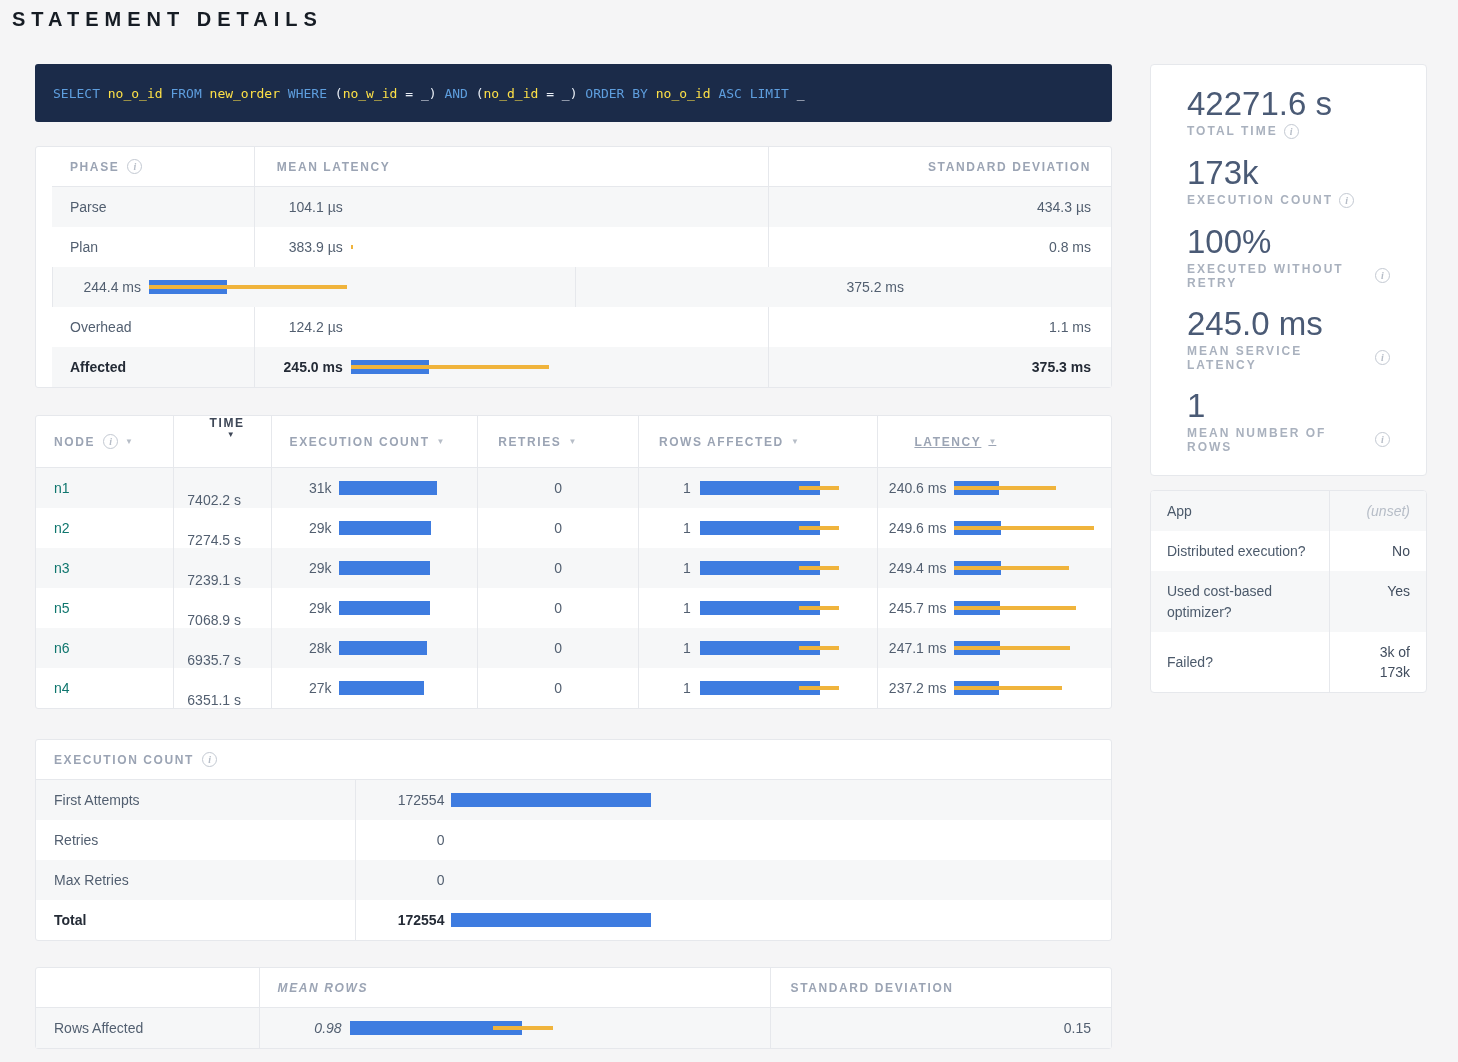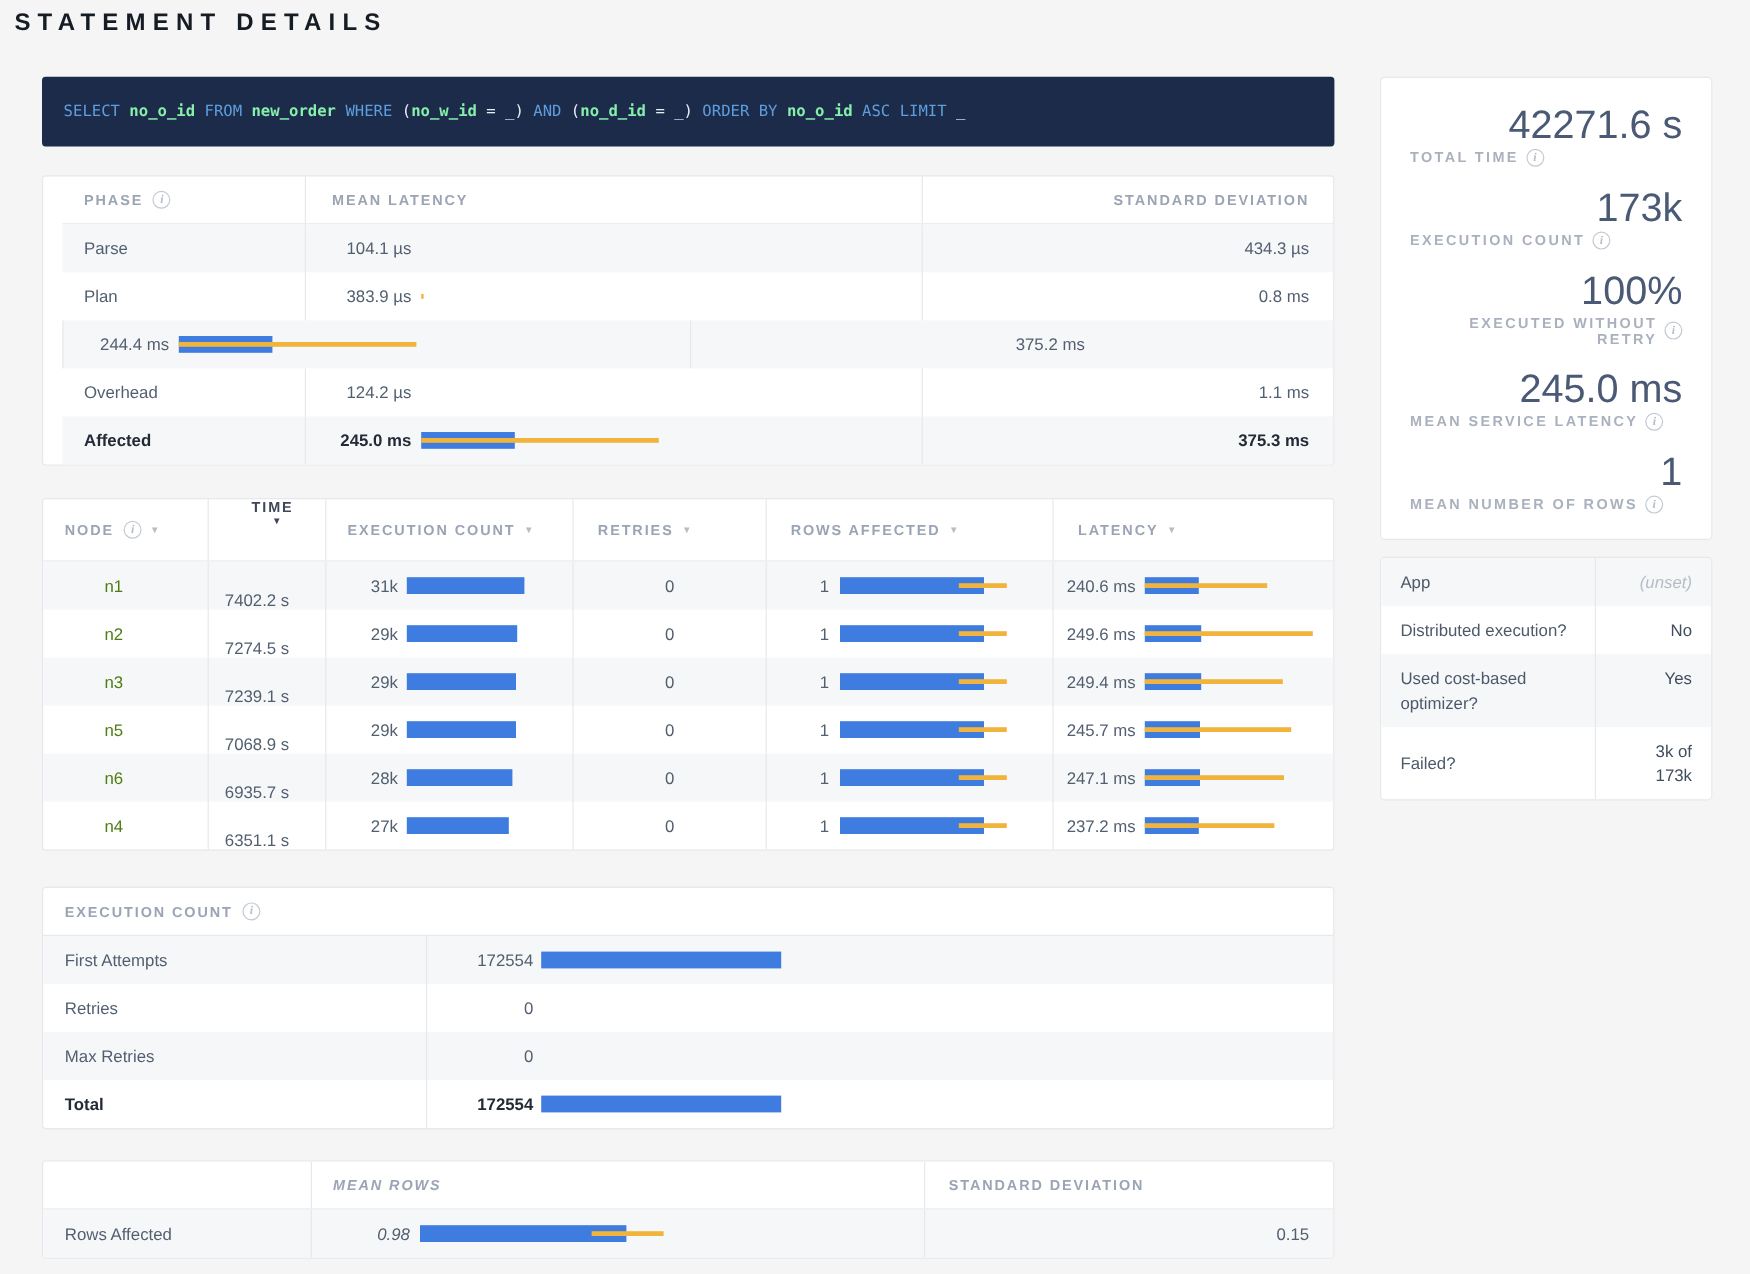--- a/index.html
+++ b/index.html
@@ -22,41 +22,41 @@
   .sidebar { width:277px; }
 
   
   .sql-box {
     background:#1b2b49; border-radius:3px; height:58px;
     display:flex; align-items:center; padding:0 18px;
     font-family:"DejaVu Sans Mono", monospace; font-size:13px;
     white-space:pre; overflow:hidden;
   }
   .tok-kw { color:#5e9ede; }
-  .tok-id { color:#86efac; font-weight:700; }
+  .tok-id { color:#fde047; font-weight:400; }
   .tok-op { color:#e9eef6; }
 
   
   .tbl { background:#fff; border:1px solid #e6e8ec; border-radius:3px; }
   .tbl > div:nth-of-type(even) { background:#f6f7f8; }
   .thead, .trow { display:flex; height:40px; align-items:stretch; }
   .thead.tall { height:52px; }
   .thead { border-bottom:1px solid #e6e8ec; }
   .cell {
     display:flex; align-items:center; height:100%;
     font-size:14px; color:#525f70;
   }
   .thead .cell {
     font-size:12px; font-weight:700; letter-spacing:1.6px;
     color:#9ba4b4;
   }
   .thead .cell.active { color:#3e4757; }
   .bl { border-left:1px solid #e6e8ec; }
   .em .cell, .em .val { color:#242b36; font-weight:700; }
-  .link { color:#4d7c0f; text-decoration:none; cursor:pointer;margin-left:33px; }
+  .link { color:#0f766e; text-decoration:none; cursor:pointer; }
 
   
   .iicon {
     display:inline-flex; width:15px; height:15px; flex:0 0 15px;
     border:1px solid #c3c9d2; border-radius:50%;
     align-items:center; justify-content:center;
     font:italic 700 10px "Liberation Serif", serif;
     color:#b6bdc7; margin-left:8px; letter-spacing:0;
   }
   .arrow { font-size:8px; margin-left:7px; color:#b6bdc7; letter-spacing:0; }
@@ -88,40 +88,40 @@
   .trow .nd3 .val { width:60px; margin-right:7px; }
   .thead .nd3 { padding-left:18px; }
   .nd4 { width:161px; }
   .trow .nd4 { justify-content:center; }
   .thead .nd4 { padding-left:20px; }
   .nd5 { width:240px; }
   .trow .nd5 .val { width:52px; margin-right:9px; }
   .thead .nd5 { padding-left:20px; }
   .nd6 { width:234px; }
   .trow .nd6 .val { width:68px; margin-right:8px; }
-  .thead .nd6 { padding-left:20px; }
+  .thead .nd6 { padding-left:36px;text-decoration:underline; }
 
   
   .exec-tbl { margin-top:30px; }
   .ex1 { width:320px; padding-left:18px; }
   .ex2 { width:757px; }
   .trow .ex2 .val { width:88px; margin-right:7px; }
 
   
   .rows-tbl { margin-top:26px; }
   .rw1 { width:223px; padding-left:18px; }
   .rw2 { width:512px;font-style:italic; }
   .trow .rw2 .val { width:82px; margin-right:8px; }
   .thead .rw2 { padding-left:18px; }
   .rw3 { width:342px; justify-content:flex-end; padding-right:20px; }
   .thead .rw3 { justify-content:flex-start; padding-left:20px; }
 
   
   .card { background:#fff; border:1px solid #e6e8ec; border-radius:4px; }
-  .stats { padding:20px 24px 6px;text-align:right; }
+  .stats { padding:20px 36px 6px; }
   .stat { margin-bottom:15px; }
   .stat .num { font-size:33px; line-height:1.15; color:#4a5a75; font-weight:400; }
   .stat .lbl {
     display:flex; align-items:center;
     font-size:12px; font-weight:700; letter-spacing:2px; color:#a9b1be;
     margin-top:1px;
   }
   .stat .lbl .iicon { margin-left:6px; }
   .facts { margin-top:14px; overflow:hidden; }
   .fact { display:flex; align-items:stretch; }

